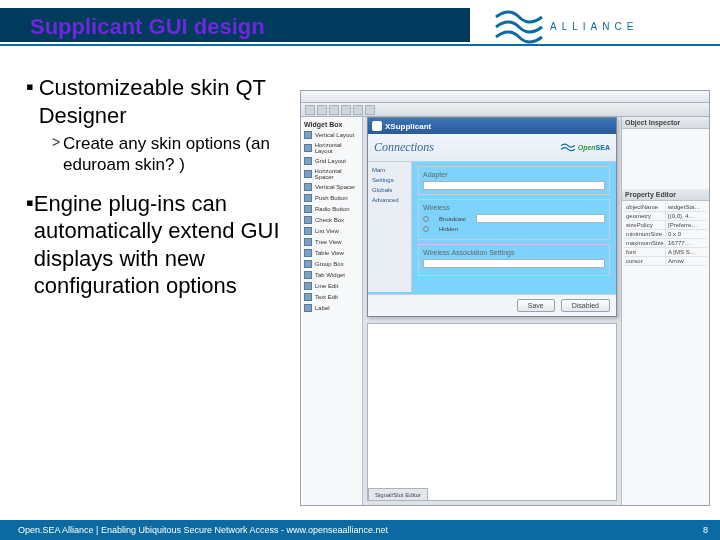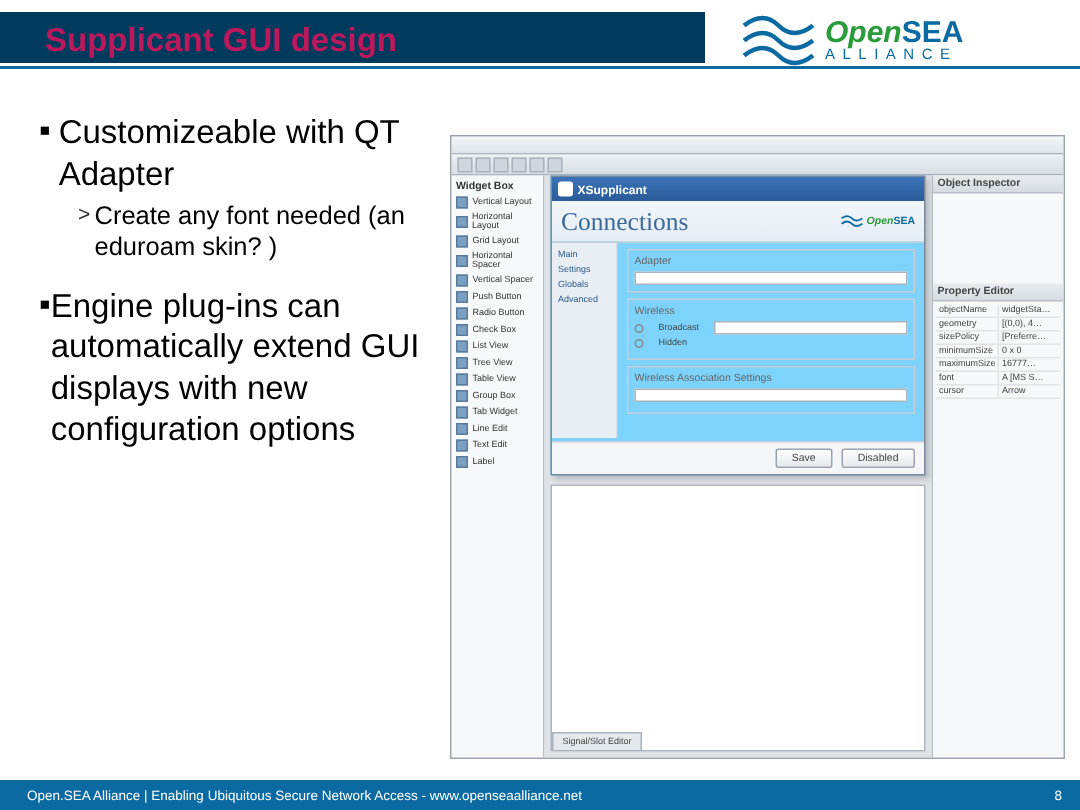--- a/index.html
+++ b/index.html
@@ -1,21 +1,21 @@
 <!DOCTYPE html>
 <html><head>
 <meta charset="utf-8">
 <style>
   * { box-sizing: border-box; margin: 0; padding: 0; }
   body { width: 720px; height: 540px; font-family: Arial, Helvetica, sans-serif; background: #fff; position: relative; overflow: hidden; }
 
   
   .titlebar { position: relative; height: 54px; display: flex; align-items: center; }
   .title-bg { position: absolute; left: 0; top: 8px; height: 34px; width: 470px; background: #003a5d; }
-  .title-text { position: relative; padding-left: 30px; color: #be185d; font-size: 22px; font-weight: bold; z-index: 2; }
+  .title-text { position: relative; padding-left: 30px; color: #6d28d9; font-size: 22px; font-weight: bold; z-index: 2; }
   .logo { position: absolute; right: 16px; top: 2px; width: 210px; height: 50px; display: flex; align-items: center; gap: 6px; z-index: 2; }
   .logo-waves { width: 50px; height: 40px; }
   .logo-text { display: flex; flex-direction: column; line-height: 1; }
   .logo-open { font-size: 20px; font-weight: bold; }
   .logo-open .open { color: #2a9b3a; font-style: italic; }
   .logo-open .sea { color: #0a6aa1; }
   .logo-alliance { font-size: 10px; letter-spacing: 5px; color: #0a6aa1; font-weight: normal; }
   .title-underline { position: absolute; left: 0; top: 44px; width: 720px; height: 2px; background: #0a6aa1; }
 
   
@@ -44,21 +44,21 @@
   .insp-head{font-size:7px;font-weight:bold;background:linear-gradient(#e8ecef,#d5dbe1);padding:2px 3px;border-bottom:1px solid #b8bfc7;}
   .insp-body{flex:1;padding:2px;font-size:6px;overflow:hidden;}
   .prop-row{display:flex;border-bottom:1px solid #e0e4e8;}
   .prop-row div{flex:1;padding:1px 2px;overflow:hidden;white-space:nowrap;}
   .prop-row div:first-child{border-right:1px solid #e0e4e8;}
   .dlg { position:absolute; left:4px; top:0; right:4px; height:200px; background:#7dd3fc; border:1px solid #7a8a9a; box-shadow: 2px 2px 4px rgba(0,0,0,.2);}
   .dlg-title{height:16px;background:linear-gradient(#3a74b8,#2a5a99);display:flex;align-items:center;padding:0 4px;gap:3px;}
   .dlg-title-ico{width:10px;height:10px;background:#fff;border-radius:2px;}
   .dlg-title-text{color:#fff;font-size:8px;font-weight:bold;}
   .dlg-header{height:28px;background:linear-gradient(#f2f6fa,#e4ecf4);border-bottom:1px solid #c5ced8;display:flex;align-items:center;justify-content:space-between;padding:0 6px;}
-  .dlg-conn{font-family:Georgia,serif;font-size:17px;color:#3a6a9a;}
+  .dlg-conn{font-family:Georgia,serif;font-size:12px;color:#3a6a9a;font-style:italic;}
   .mini-logo{display:flex;align-items:center;gap:2px;}
   .mini-waves{width:16px;height:12px;}
   .mini-text{font-size:7px;font-weight:bold;}
   .mini-text .open{color:#2a9b3a;font-style:italic;}
   .mini-text .sea{color:#0a6aa1;}
   .dlg-body{position:absolute;top:44px;bottom:24px;left:0;right:0;display:flex;}
   .dlg-nav{width:44px;background:#e9eef4;border-right:1px solid #c5ced8;padding:3px;}
   .nav-item{font-size:6px;color:#2a5a8a;padding:2px 1px;}
   .dlg-form{flex:1;padding:4px 6px;}
   .grpbox{border:1px solid #c5ced8;padding:4px;margin-bottom:4px;}
@@ -81,37 +81,34 @@
   <div class="title-bg"></div>
   <div class="title-underline"></div>
   <div class="title-text">Supplicant GUI design</div>
   <div class="logo">
     <svg class="logo-waves" viewBox="0 0 50 40">
       <path d="M2 10 Q15 0 25 10 T48 10" stroke="#0a6aa1" stroke-width="3" fill="none"></path>
       <path d="M2 20 Q15 10 25 20 T48 20" stroke="#0a6aa1" stroke-width="3" fill="none"></path>
       <path d="M2 30 Q15 20 25 30 T48 30" stroke="#0a6aa1" stroke-width="3" fill="none"></path>
     </svg>
     <div class="logo-text">
-      <div class="logo-open">
-        <span class="open">Open</span><span class="sea">SEA</span>
-      </div>
       <div class="logo-alliance">ALLIANCE</div>
     </div>
   </div>
 </div>
 
 <div class="content">
   <div class="textcol">
     <div class="bullet">
       <div class="marker">▪</div>
-      <div class="btext">Customizeable with QT Adapter</div>
+      <div class="btext">Customizeable skin QT Designer</div>
     </div>
     <div class="subbullet">
       <div class="smarker">&gt;</div>
-      <div class="stext">Create any font needed (an eduroam skin? )</div>
+      <div class="stext">Create any skin options (an eduroam skin? )</div>
     </div>
     <div class="bullet">
       <div class="marker">▪</div>
       <div class="btext">Engine plug-ins can automatically extend GUI displays with new configuration options</div>
     </div>
   </div>
 
   <div class="shot">
     <div class="qd-menubar"></div>
     <div class="qd-toolbar">

